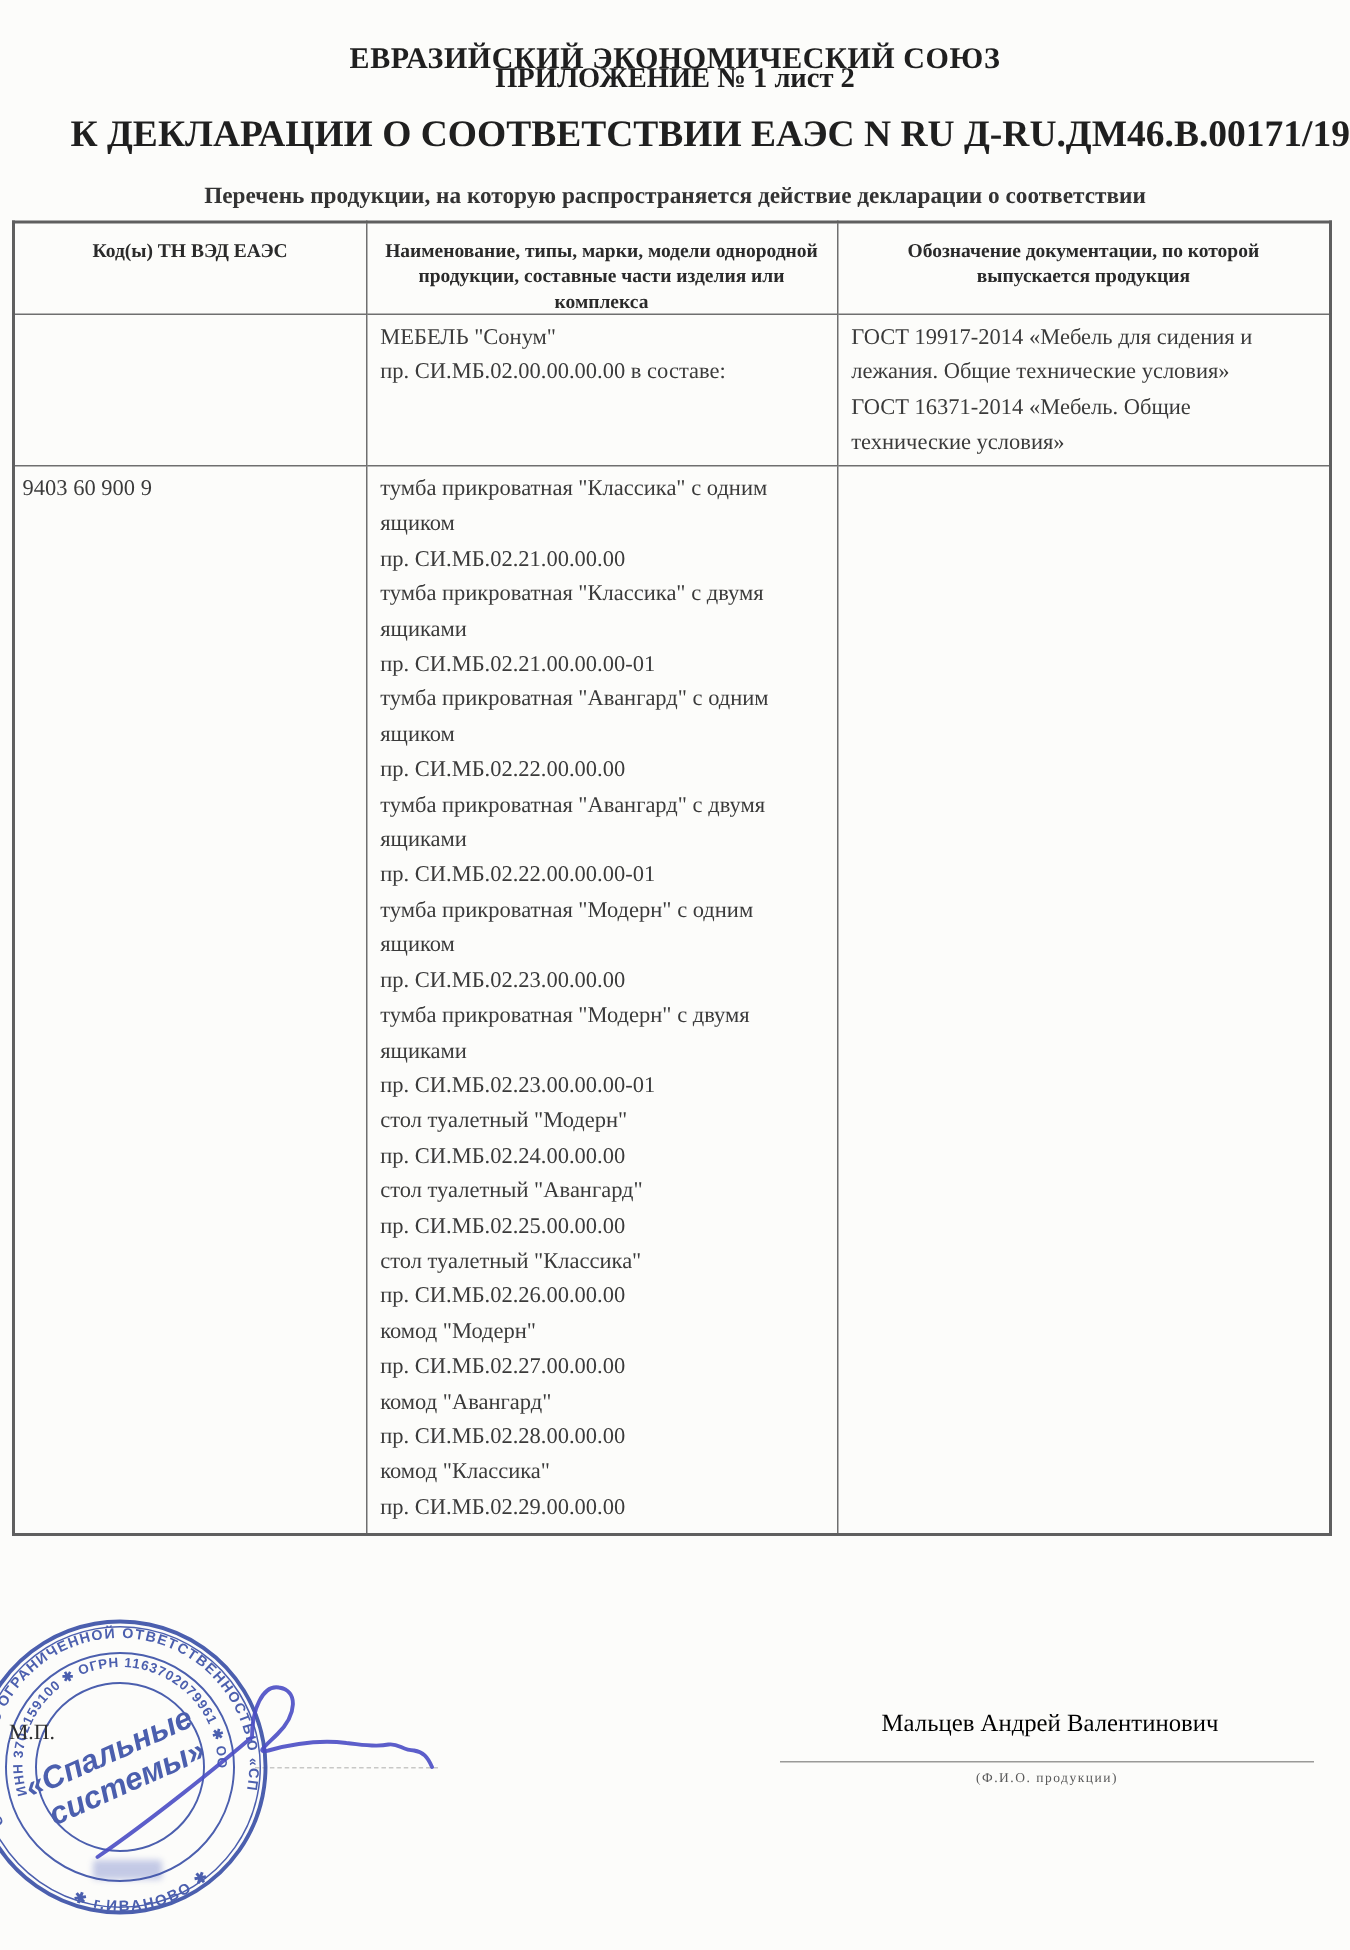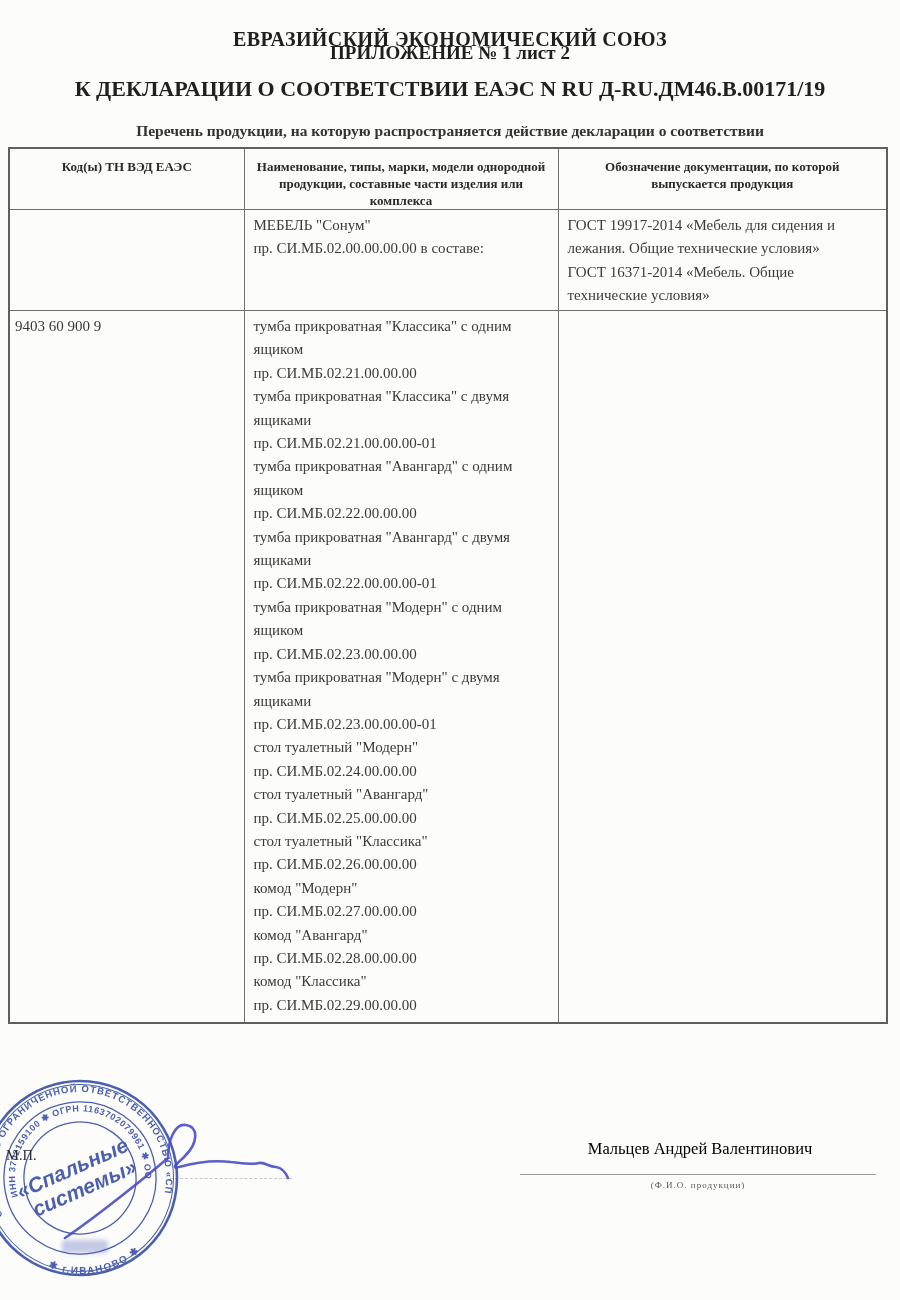--- a/index.html
+++ b/index.html
@@ -6,21 +6,21 @@
   body{
     width:900px;height:1300px;position:relative;overflow:hidden;
     background:#fcfcfa;
     font-family:"Liberation Serif", serif;
     color:#3a3a3a;
   }
   .page{position:absolute;inset:0;}
   .title{position:absolute;left:0;width:900px;text-align:center;font-weight:bold;color:#1f1f1f;}
   .t1{top:8px;font-size:20px;letter-spacing:.4px;margin-top:20px;}
   .t2{top:42px;font-size:19px;}
-  .t3{top:76px;font-size:22px;}
+  .t3{top:76px;font-size:25px;text-align:right;}
   .caption{position:absolute;top:122px;left:0;width:900px;text-align:center;font-size:15.5px;color:#333;font-weight:bold;}
 
   table.doc-table{
     position:absolute;left:8px;top:147px;width:878px;
     border-collapse:collapse;table-layout:fixed;
     border:2px solid #5f5f5f;
   }
   .doc-table th,.doc-table td{border:1px solid #6f6f6f;vertical-align:top;overflow:hidden;}
   .doc-table th{
     font-size:13px;font-weight:bold;color:#2a2a2a;text-align:center;

